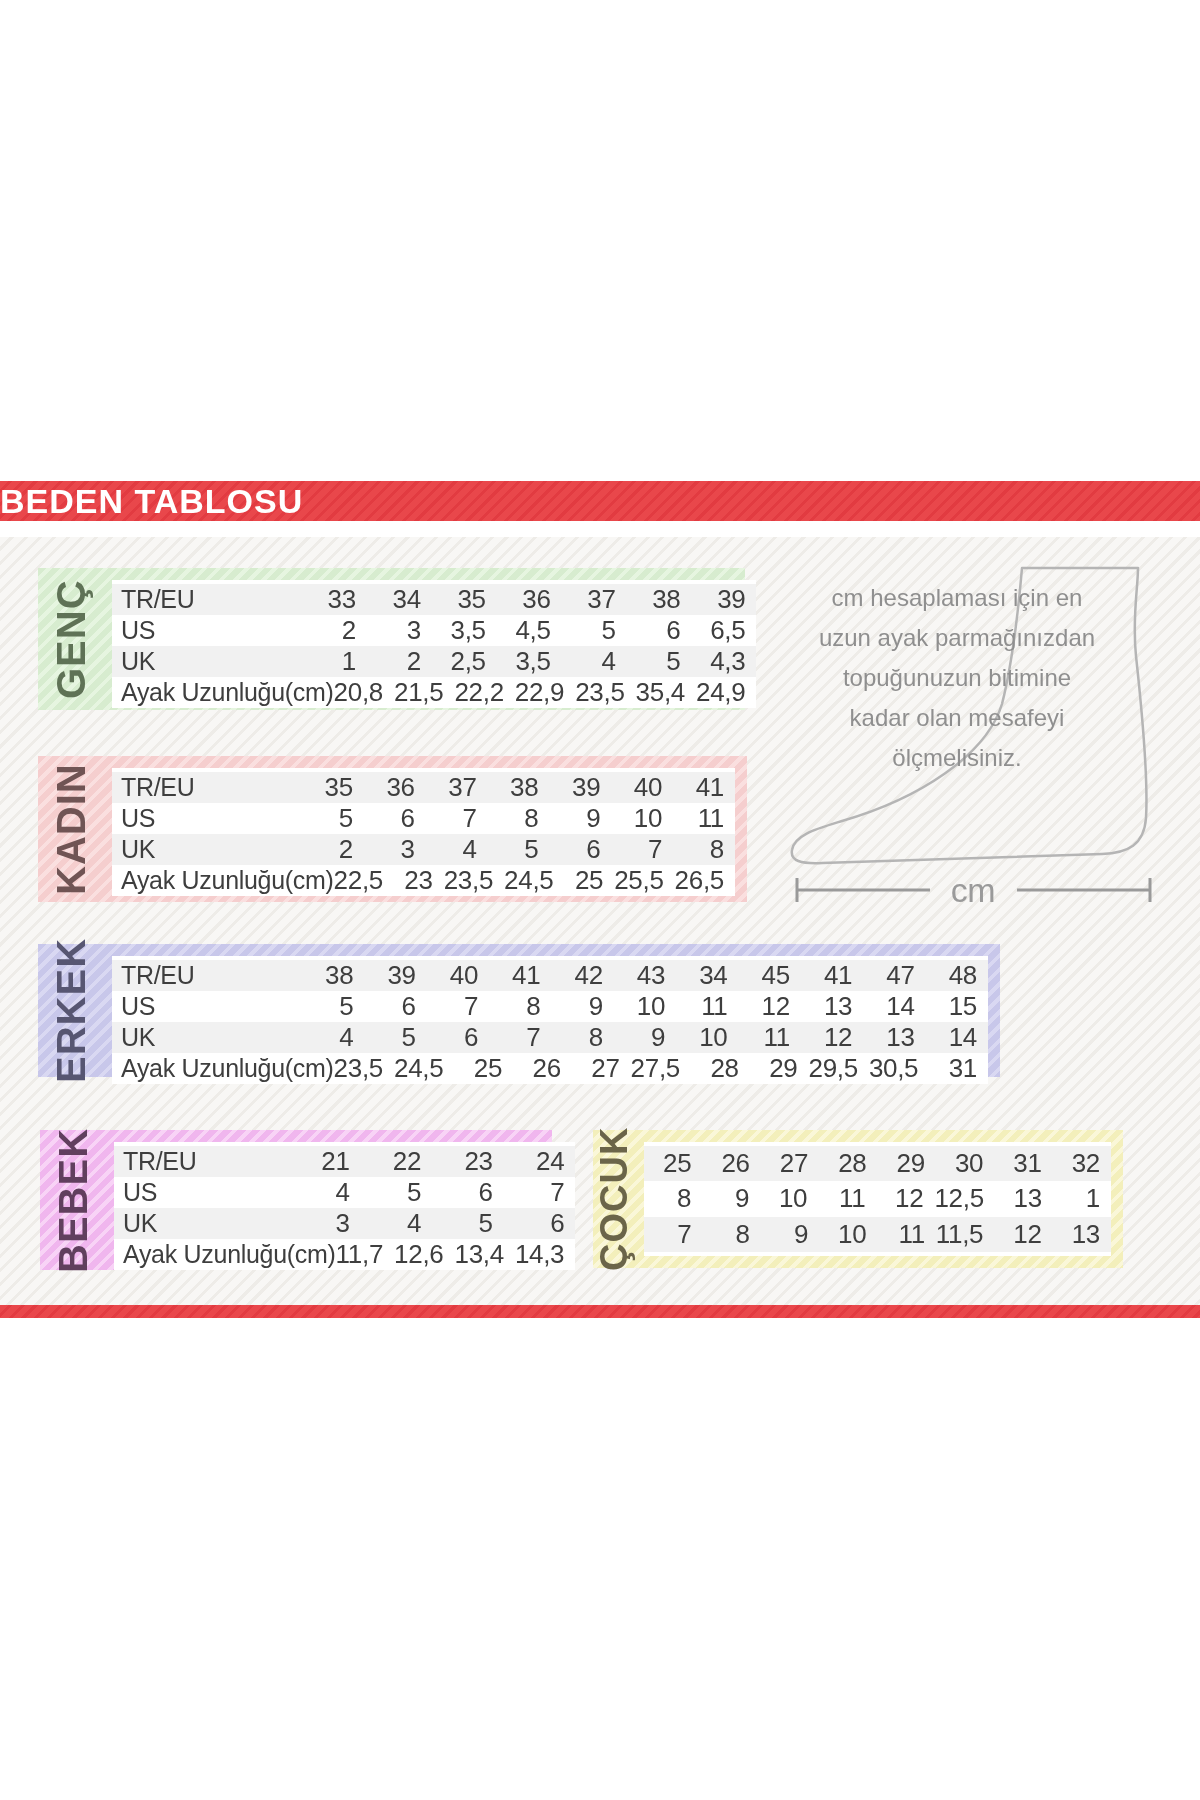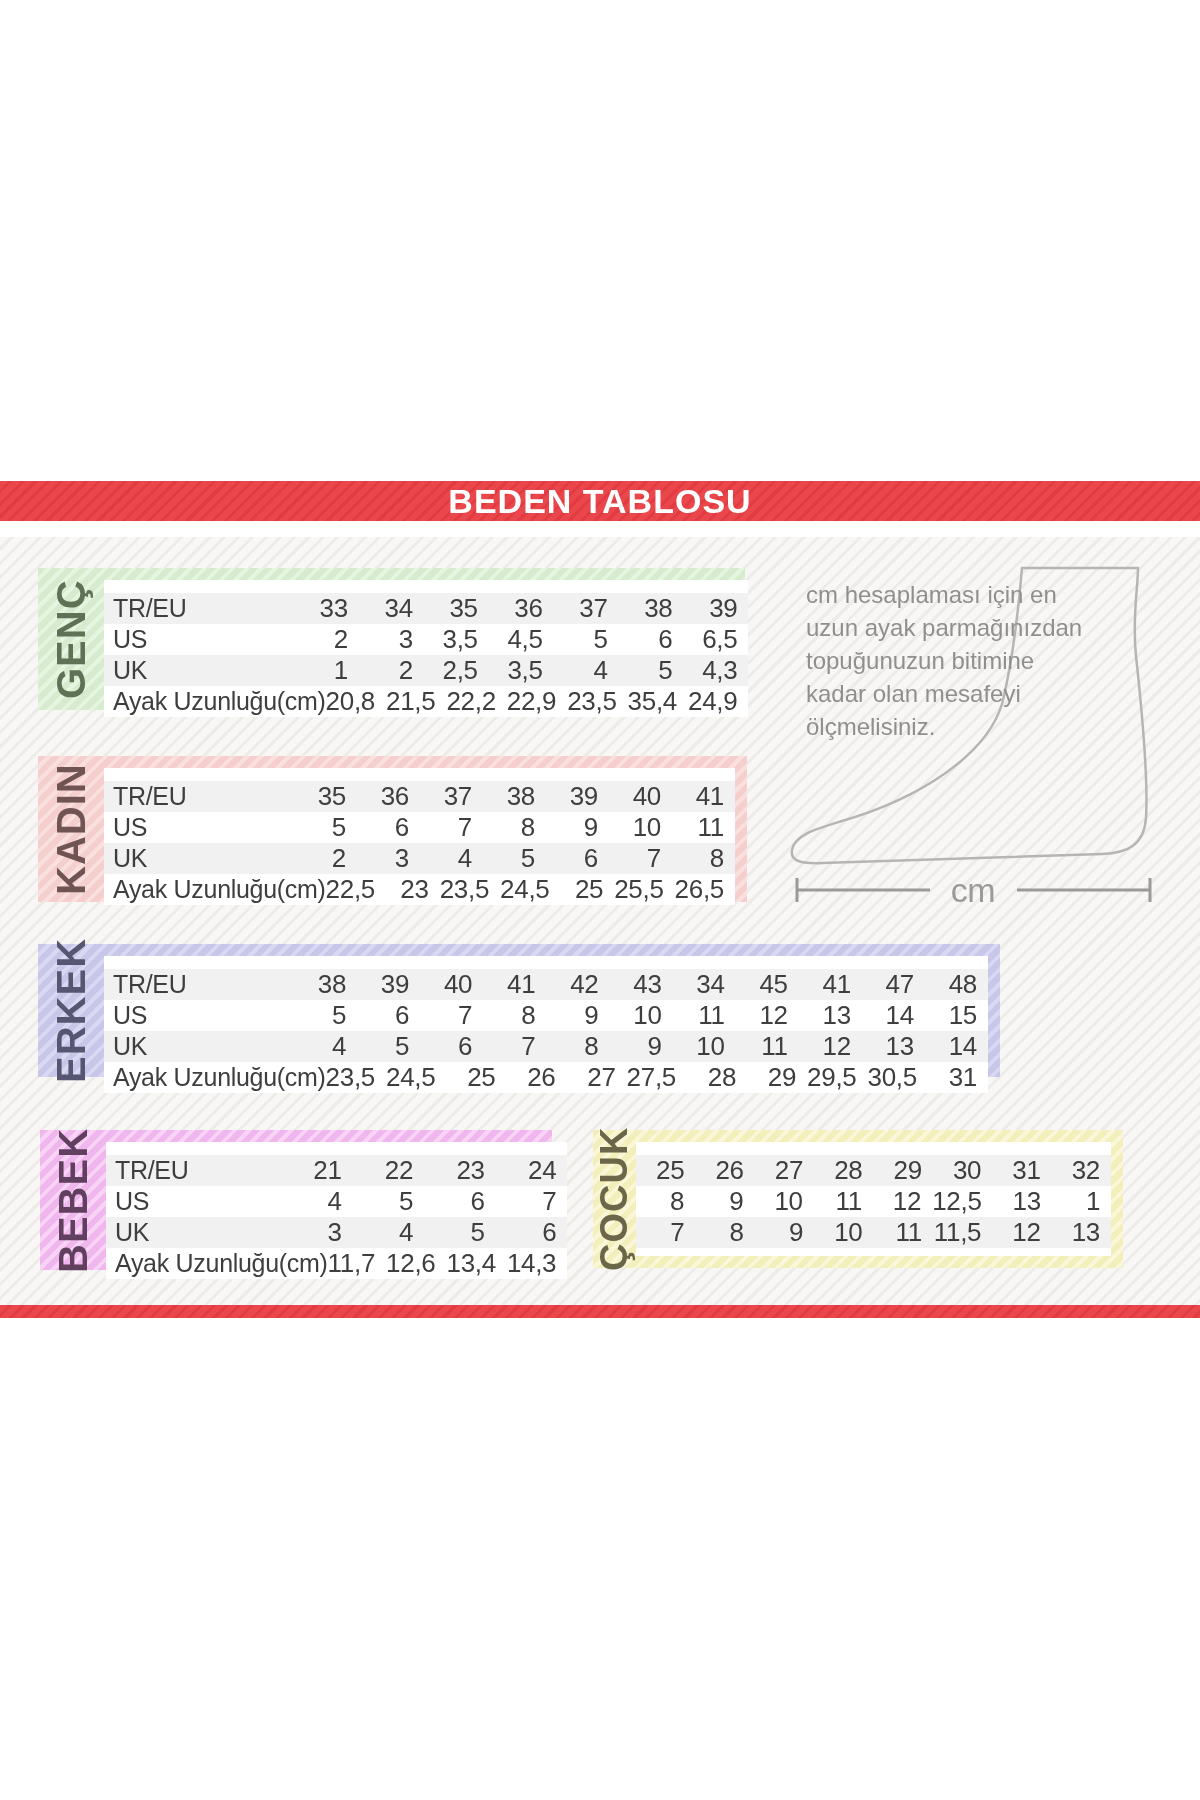--- a/index.html
+++ b/index.html
@@ -2,37 +2,37 @@
 <html><head>
 <meta charset="utf-8">
 <style>
   html,body{margin:0;padding:0;background:#fff;}
   .page{position:relative;width:1200px;height:1800px;background:#ffffff;overflow:hidden;
         font-family:"Liberation Sans",sans-serif;letter-spacing:-0.3px;}
 
   
   .title-band{position:absolute;left:0;top:481px;width:1200px;height:40px;
     background:repeating-linear-gradient(135deg,#e9474b 0px,#e9474b 6px,#e23b41 6px,#e23b41 9px);
-    display:flex;align-items:center;justify-content:center;}
+    display:flex;align-items:center;justify-content:flex-start;}
   .title-band .title{color:#ffffff;font-size:34px;font-weight:bold;letter-spacing:1px;}
 
   
   .content-bg{position:absolute;left:0;top:537px;width:1200px;height:768px;
     background:repeating-linear-gradient(135deg,#f8f7f5 0px,#f8f7f5 7px,#eeece8 7px,#eeece8 10px);}
 
   
   .footer-band{position:absolute;left:0;top:1305px;width:1200px;height:13px;
     background:repeating-linear-gradient(135deg,#e9474b 0px,#e9474b 6px,#e23b41 6px,#e23b41 9px);}
 
   
   .panel{position:absolute;display:flex;z-index:2;}
   .vlabel{display:flex;align-items:center;justify-content:center;
     writing-mode:vertical-rl;transform:rotate(180deg);
     font-weight:bold;font-size:40px;letter-spacing:1px;}
-  .ttable{flex:1;background:#ffffff;margin:12px 12px 12px 0;padding:13px 0;
+  .ttable{flex:1;background:#ffffff;margin:12px 12px 12px 8px;padding:4px 0;
     display:flex;flex-direction:column;}
   .trow{flex:1;display:flex;align-items:center;}
   .trow:nth-child(odd){background:#f1f1f1;}
   .trow:nth-child(even){background:#ffffff;}
   .tlabel{flex:0 0 var(--labelw);padding-left:9px;font-size:25px;color:#3e3e3e;white-space:nowrap;}
   .tval{flex:1 1 0;text-align:right;padding-right:11px;font-size:26px;color:#3e3e3e;white-space:nowrap;}
 
   .panel-genc{left:38px;top:568px;width:707px;height:142px;--labelw:181px;
     background:repeating-linear-gradient(135deg,#d7eccf 0px,#d7eccf 6px,#e6f5e0 6px,#e6f5e0 10px);}
   .panel-genc .vlabel{flex:0 0 66px;color:#5f7256;}
@@ -47,22 +47,22 @@
 
   .panel-bebek{left:40px;top:1130px;width:512px;height:140px;--labelw:166px;
     background:repeating-linear-gradient(135deg,#f0b6ee 0px,#f0b6ee 6px,#f8d3f6 6px,#f8d3f6 10px);}
   .panel-bebek .vlabel{flex:0 0 66px;color:#613f5e;}
 
   .panel-cocuk{left:593px;top:1130px;width:530px;height:138px;
     background:repeating-linear-gradient(135deg,#f3efbb 0px,#f3efbb 6px,#faf7d8 6px,#faf7d8 10px);}
   .panel-cocuk .vlabel{flex:0 0 42px;color:#6b6549;font-size:38px;}
 
   
-  .note{position:absolute;left:806px;top:578px;width:360px;z-index:2;
-    color:#8f8f8f;font-size:24px;line-height:33px;white-space:pre-line;letter-spacing:0;}
+  .note{position:absolute;left:777px;top:578px;width:360px;z-index:2;
+    color:#8f8f8f;font-size:24px;line-height:40px;white-space:pre-line;letter-spacing:0;text-align:center;}
   .foot-svg{position:absolute;left:770px;top:556px;z-index:1;}
 </style>
 </head>
 <body>
 
 <div class="page">
 
   <div class="title-band">
     <div class="title">BEDEN TABLOSU</div>
   </div>

